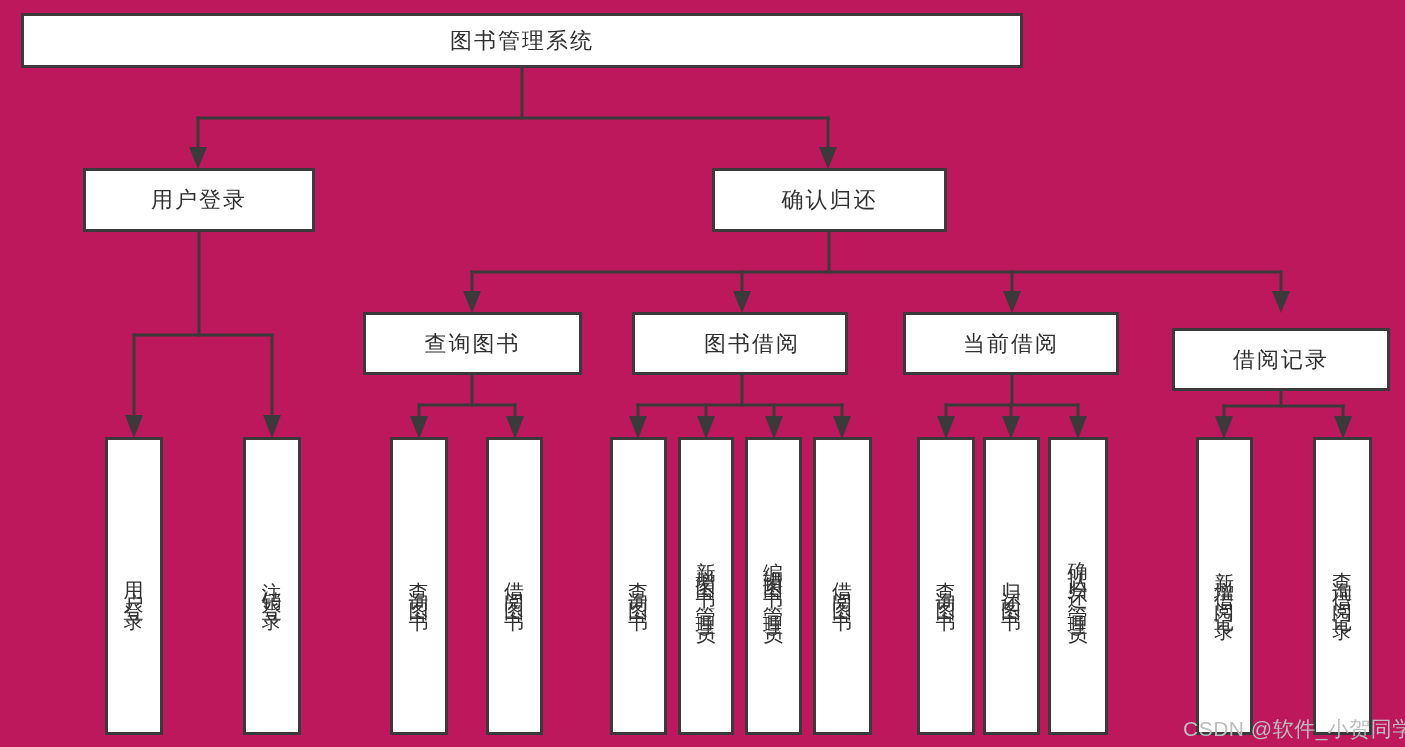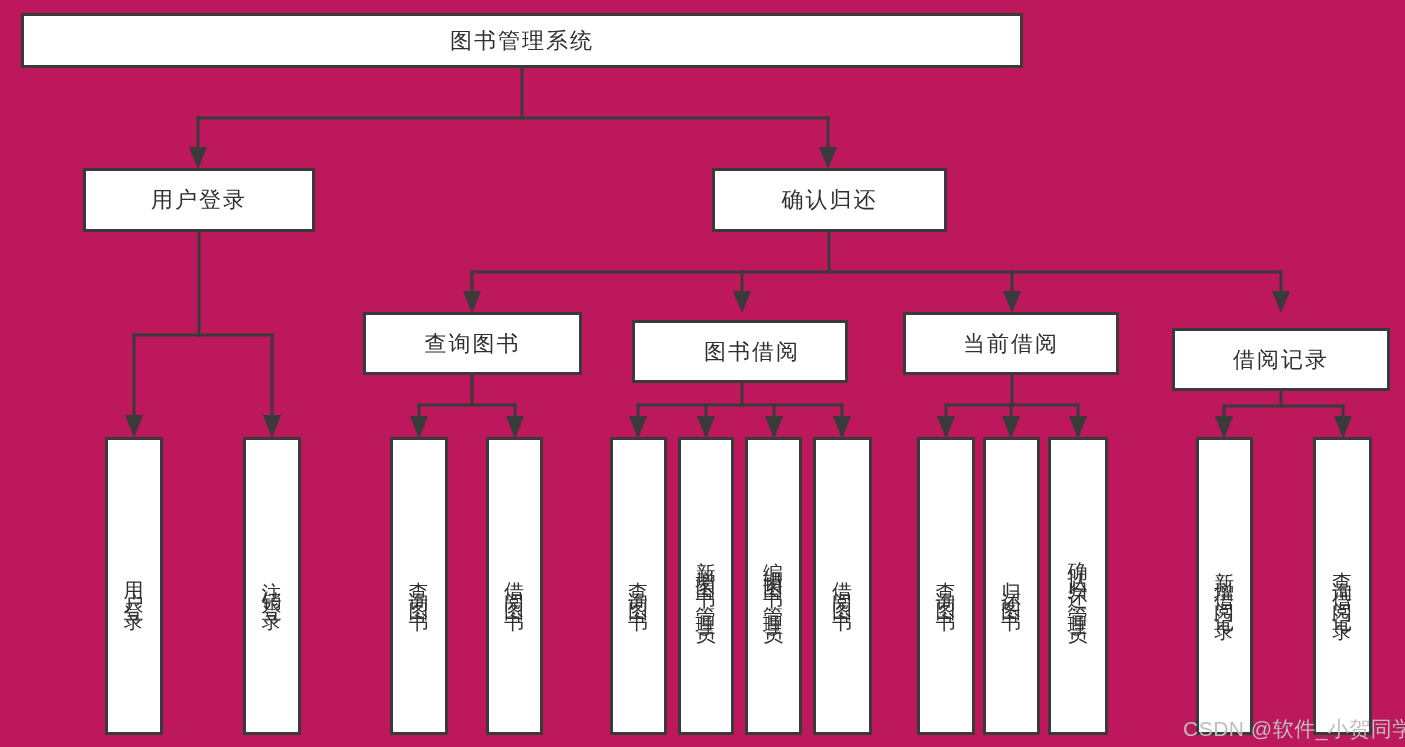--- a/index.html
+++ b/index.html
@@ -120,21 +120,21 @@
     <line class="ln" x1="1343" y1="406" x2="1343" y2="420"></line>
     <polygon class="ah" points="1334,416 1352,416 1343,439"></polygon>
   </svg>
 
   <div class="box h" style="left:21px; top:13px; width:1002px; height:55px;">图书管理系统</div>
 
   <div class="box h" style="left:83px; top:168px; width:232px; height:64px;">用户登录</div>
   <div class="box h" style="left:712px; top:168px; width:235px; height:64px;">确认归还</div>
 
   <div class="box h" style="left:363px; top:312px; width:219px; height:63px;">查询图书</div>
-  <div class="box h" style="left:632px; top:320px; width:216px; height:63px;padding-left:24px;">图书借阅</div>
+  <div class="box h" style="left:632px; top:312px; width:216px; height:63px;padding-left:24px;">图书借阅</div>
   <div class="box h" style="left:903px; top:312px; width:216px; height:63px;">当前借阅</div>
   <div class="box h" style="left:1172px; top:312px; width:218px; height:63px;margin-top:16px;">借阅记录</div>
 
   <div class="box v" style="left:105px; top:437px; width:58px; height:298px;">用户登录</div>
   <div class="box v" style="left:243px; top:437px; width:58px; height:298px;">注销登录</div>
 
   <div class="box v" style="left:390px; top:437px; width:58px; height:298px;">查询图书</div>
   <div class="box v" style="left:486px; top:437px; width:57px; height:298px;">借阅图书</div>
 
   <div class="box v" style="left:610px; top:437px; width:57px; height:298px;">查询图书</div>

